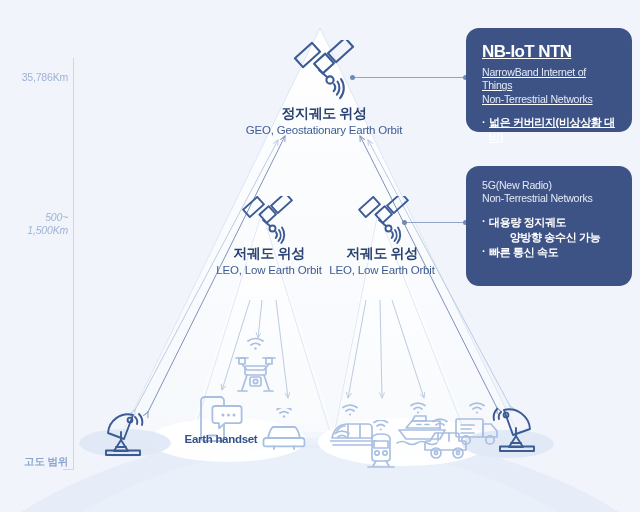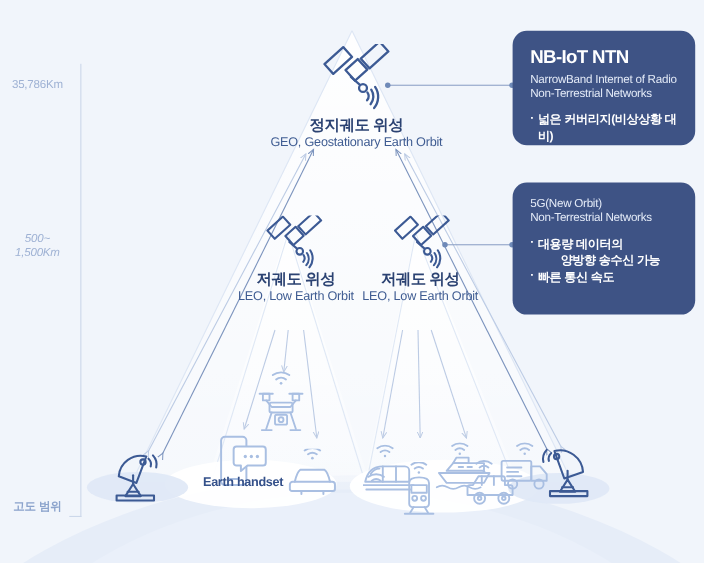--- a/index.html
+++ b/index.html
@@ -19,21 +19,21 @@
   }
   .earth-arc2{
     left:-40px;top:448px;width:720px;height:260px;border-radius:50% 50% 0 0 / 100% 100% 0 0;
     background:#eaf0fa;
   }
 
   
   .axis-line{left:73px;top:58px;width:1px;height:412px;background:#ccd8ea;}
   .axis-tick{left:63px;top:469px;width:11px;height:1px;background:#ccd8ea;}
   .axis-label{
-    color:#9fb2d4;font-size:10.5px;line-height:13px;text-align:center;width:68px;left:0px;
+    color:#9fb2d4;font-size:10.5px;line-height:13px;text-align:right;width:68px;left:0px;
     letter-spacing:-0.2px;
   }
   .axis-label.geo{top:71px;}
   .axis-label.leo{top:211px;}
   .axis-label.alt{top:455px;color:#8ba3cc;font-weight:bold;font-size:10.5px;}
 
   
   .cone svg{display:block;}
 
   
@@ -228,34 +228,34 @@
 
   <div class="abs connector" style="left:352px;top:77px;width:114px;">
     <span class="dot" style="left:-2px;"></span>
     <span class="dot" style="right:-2px;"></span>
   </div>
   <div class="abs connector" style="left:404px;top:222px;width:62px;">
     <span class="dot" style="left:-2px;"></span>
     <span class="dot" style="right:-2px;"></span>
   </div>
 
-  <div class="abs card" style="left:466px;top:28px;width:166px;height:104px;">
+  <div class="abs card" style="left:466px;top:28px;width:166px;height:104px;text-decoration:underline;">
     <div class="title">NB-IoT NTN</div>
-    <div class="sub">NarrowBand Internet of Radio</div>
+    <div class="sub">NarrowBand Internet of Things</div>
     <div class="sub">Non-Terrestrial Networks</div>
     <ul class="bullets">
       <li>넓은 커버리지(비상상황 대비)</li>
     </ul>
   </div>
 
   <div class="abs card" style="left:466px;top:166px;width:166px;height:120px;">
-    <div class="sub">5G(New Orbit)</div>
+    <div class="sub">5G(New Radio)</div>
     <div class="sub">Non-Terrestrial Networks</div>
     <ul class="bullets">
-      <li>대용량 데이터의</li>
+      <li>대용량 정지궤도</li>
       <li class="cont">양방향 송수신 가능</li>
       <li>빠른 통신 속도</li>
     </ul>
   </div>
 
   <div class="abs" style="left:100px;top:408px;">
     <svg width="56" height="50" viewBox="0 0 56 50">
       <g stroke="#3c5a94" stroke-width="1.9" fill="none" stroke-linejoin="round" stroke-linecap="round">
         <path d="M8 25 a20 20 0 0 1 25 -18 l-9 24 z"></path>
         <circle cx="30" cy="12" r="2.4"></circle>

